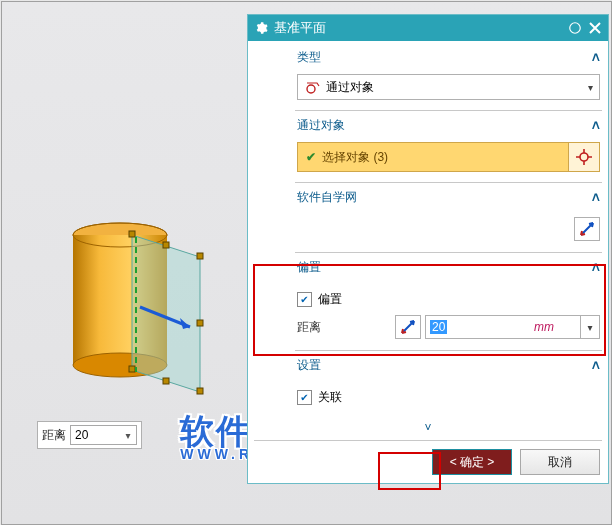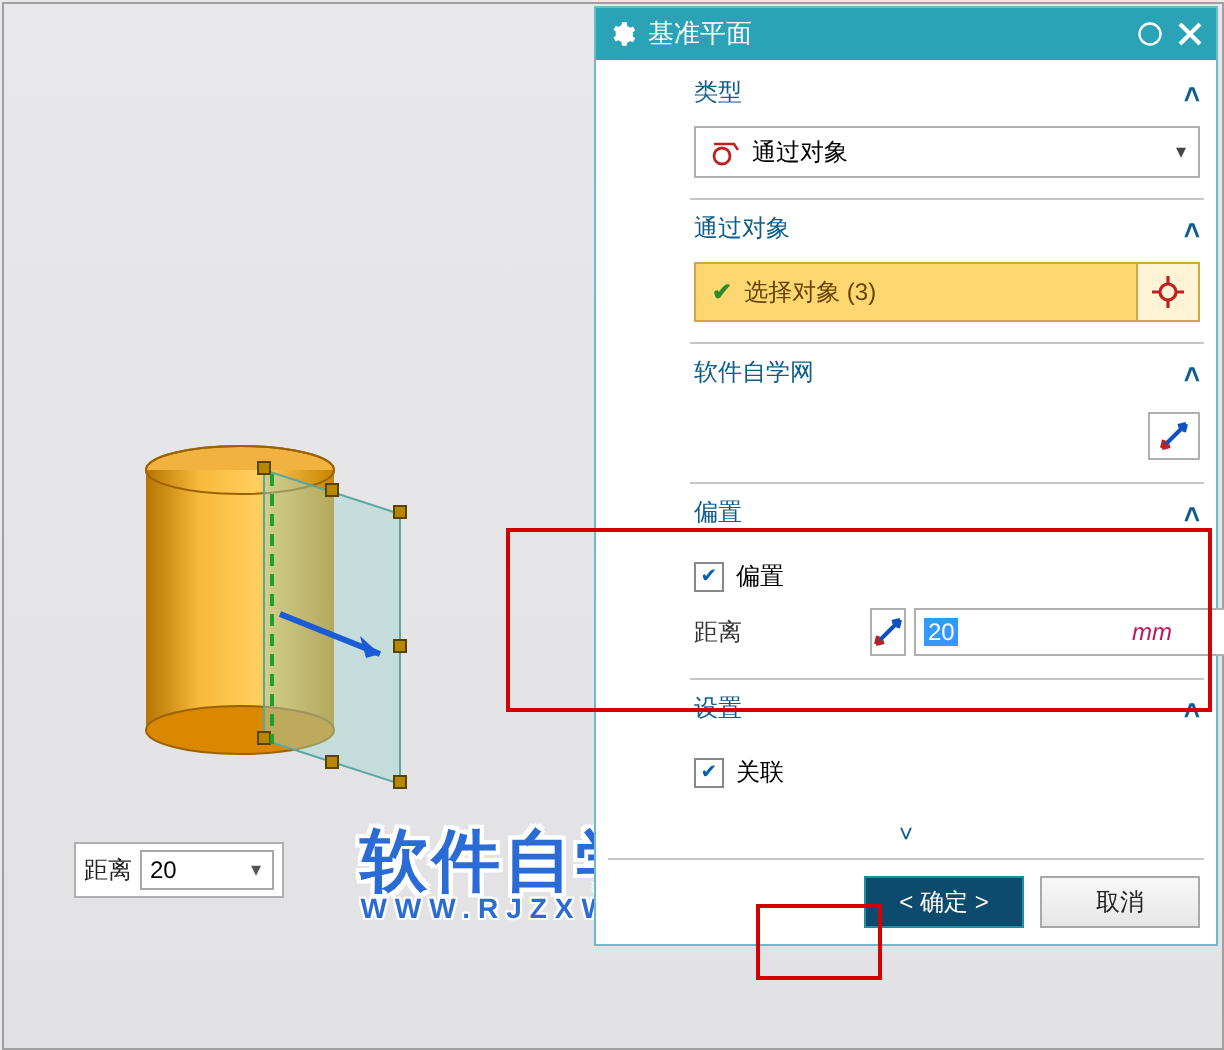--- a/index.html
+++ b/index.html
@@ -90,22 +90,22 @@
     text-shadow:
       -1px 0 #fff, 1px 0 #fff, 0 -1px #fff, 0 1px #fff,
       -1px -1px #fff, 1px 1px #fff, -1px 1px #fff, 1px -1px #fff;
     letter-spacing: 4px;
     margin-top: -2px;
   }
   
   .dialog {
     position: absolute;
     right: 2px;
-    top: 1px;
-    width: 312px;
+    top: 12px;
+    width: 362px;
     background: #fff;
     border: 1px solid #6bbcc7;
     box-sizing: border-box;
   }
   .dialog .titlebar {
     height: 26px;
     background: #2aa3b6;
     color: #fff;
     display: flex;
     align-items: center;
@@ -299,21 +299,21 @@
     border: 1px solid #a8a8a8;
     background: linear-gradient(#f8f8f8, #e6e6e6);
     display: inline-flex;
     align-items: center;
     justify-content: center;
     color: #222;
     cursor: pointer;
     padding: 0 8px;
   }
   .btn.primary {
-    background: #0c4a6e;
+    background: #7f1d1d;
     border-color: #1e8fa1;
     color: #fff;
   }
   
   .hl-box {
     position: absolute;
     border: 2px solid #d40000;
     box-sizing: border-box;
     pointer-events: none;
   }

